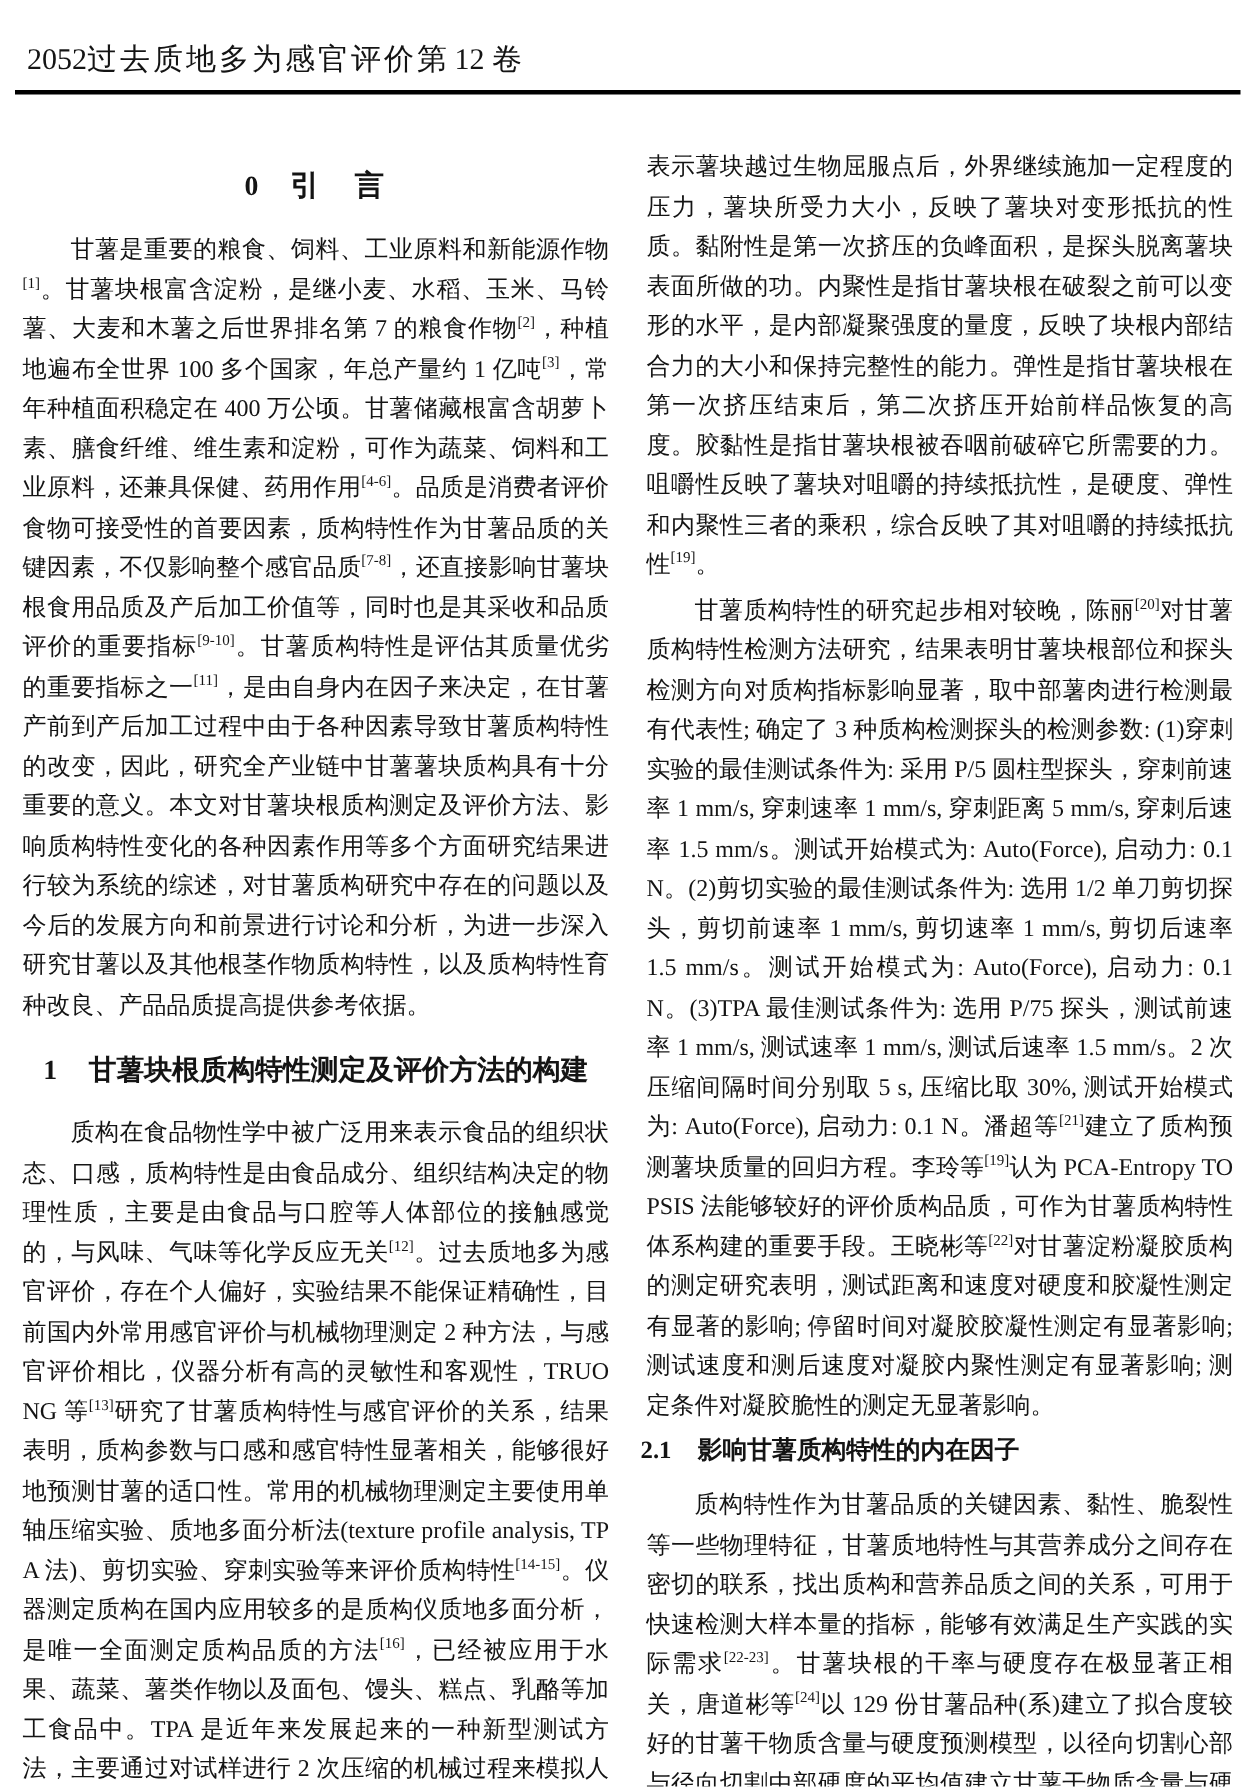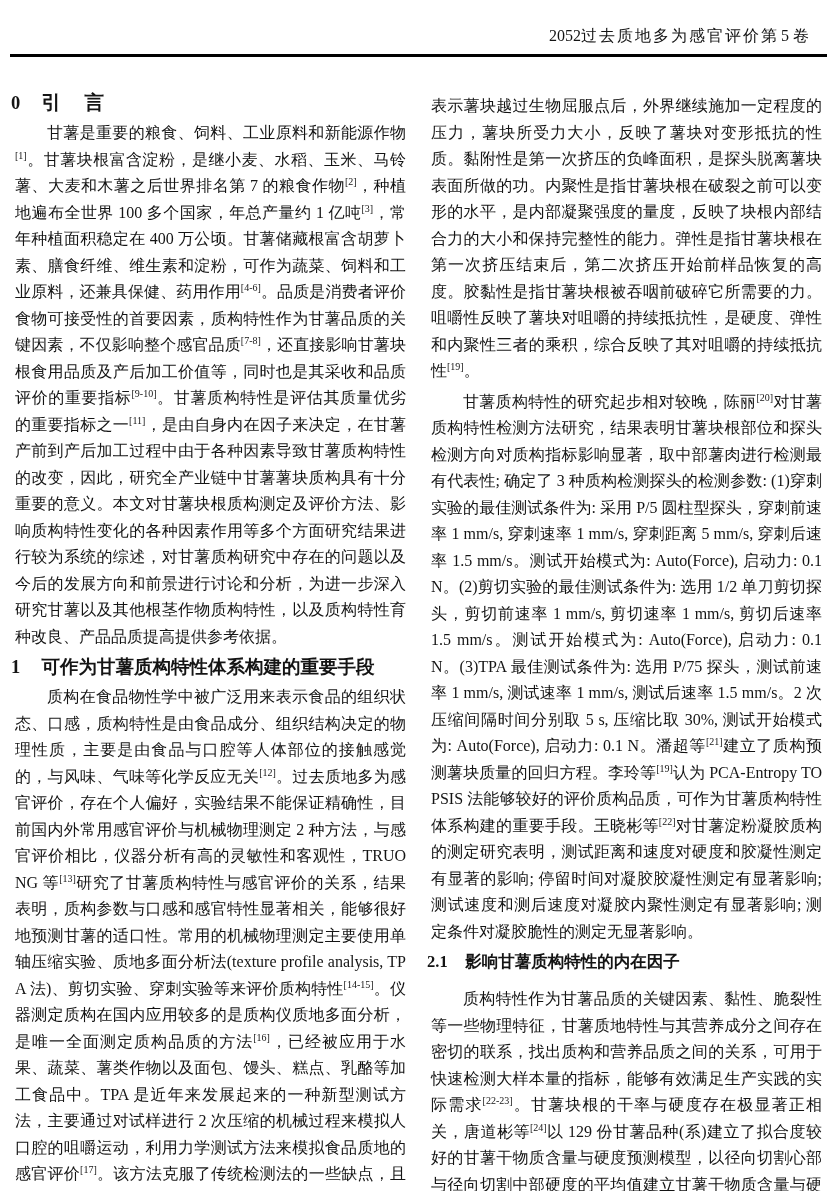--- a/index.html
+++ b/index.html
@@ -8,23 +8,23 @@
     background: #ffffff;
     color: #141414;
     font-family: "Liberation Serif", "DejaVu Serif", serif;
     overflow: hidden;
     position: relative;
   }
   .page { width: 837px; height: 1191px; box-sizing: border-box; }
 
   
   .running-head {
-    display: flex; justify-content: flex-end; align-items: baseline;
+    display: flex; justify-content: flex-start; align-items: baseline;
     padding: 26px 28px 7px 18px;
-    font-size: 16px;
+    font-size: 20px;
   }
   .running-head .jtitle { letter-spacing: 2px; }
   .head-rule { height: 3px; background: #000; margin: 0 10px; }
 
   
   .columns {
     display: flex; gap: 17px;
     padding: 32px 11px 0 11px;
     box-sizing: border-box;
   }
@@ -44,22 +44,23 @@
     line-height: 0;
     vertical-align: super;
     letter-spacing: 0;
   }
 
   h2.h1 {
     font-family: "Liberation Sans", "DejaVu Sans", sans-serif;
     font-weight: 700;
     font-size: 18.5px;
     line-height: 26px;
-    margin: 0;
+    margin: 16px;
     white-space: nowrap;
+    text-align: center;
   }
   h2.h1 .h-num { margin-right: 16px; font-family: "Liberation Serif", serif; font-weight: 700; }
   .sec0 { margin: 8px 0 24px 0; }
   .sec0 .h-title { letter-spacing: 2px; font-size: 19.5px; }
   .sec1 { margin: 24px 0 22px 0; }
   .sec2 { margin: 24px 0 16px 0; }
   h3.h2 {
     font-family: "Liberation Sans", "DejaVu Sans", sans-serif;
     font-weight: 700;
     font-size: 16.5px;
@@ -70,36 +71,36 @@
   h3.h2 .h-num { margin-right: 13px; font-family: "Liberation Serif", serif; font-weight: 700; }
 </style>
 </head>
 <body>
 
 <div class="page">
 
   <header class="running-head">
     <span class="pnum">2052</span>
     <span class="jtitle">过去质地多为感官评价</span>
-    <span class="vol">第 5 卷</span>
+    <span class="vol">第 12 卷</span>
   </header>
 
   <div class="head-rule"></div>
 
   <main class="columns">
 
     <section class="col">
       <h2 class="h1 sec0">
         <span class="h-num">0</span>
         <span class="h-title">引　言</span>
       </h2>
       <p class="body indent"><span>甘薯是重要的粮食、饲料、工业原料和新能源作物</span><sup>[1]</sup><span>。甘薯块根富含淀粉，是继小麦、水稻、玉米、马铃薯、大麦和木薯之后世界排名第 7 的粮食作物</span><sup>[2]</sup><span>，种植地遍布全世界 100 多个国家，年总产量约 1 亿吨</span><sup>[3]</sup><span>，常年种植面积稳定在 400 万公顷。甘薯储藏根富含胡萝卜素、膳食纤维、维生素和淀粉，可作为蔬菜、饲料和工业原料，还兼具保健、药用作用</span><sup>[4-6]</sup><span>。品质是消费者评价食物可接受性的首要因素，质构特性作为甘薯品质的关键因素，不仅影响整个感官品质</span><sup>[7-8]</sup><span>，还直接影响甘薯块根食用品质及产后加工价值等，同时也是其采收和品质评价的重要指标</span><sup>[9-10]</sup><span>。甘薯质构特性是评估其质量优劣的重要指标之一</span><sup>[11]</sup><span>，是由自身内在因子来决定，在甘薯产前到产后加工过程中由于各种因素导致甘薯质构特性的改变，因此，研究全产业链中甘薯薯块质构具有十分重要的意义。本文对甘薯块根质构测定及评价方法、影响质构特性变化的各种因素作用等多个方面研究结果进行较为系统的综述，对甘薯质构研究中存在的问题以及今后的发展方向和前景进行讨论和分析，为进一步深入研究甘薯以及其他根茎作物质构特性，以及质构特性育种改良、产品品质提高提供参考依据。</span></p>
       <h2 class="h1 sec1">
         <span class="h-num">1</span>
-        <span class="h-title">可作为甘薯质构特性体系构建的重要手段</span>
+        <span class="h-title">甘薯块根质构特性测定及评价方法的构建</span>
       </h2>
       <p class="body indent"><span>质构在食品物性学中被广泛用来表示食品的组织状态、口感，质构特性是由食品成分、组织结构决定的物理性质，主要是由食品与口腔等人体部位的接触感觉的，与风味、气味等化学反应无关</span><sup>[12]</sup><span>。过去质地多为感官评价，存在个人偏好，实验结果不能保证精确性，目前国内外常用感官评价与机械物理测定 2 种方法，与感官评价相比，仪器分析有高的灵敏性和客观性，TRUONG 等</span><sup>[13]</sup><span>研究了甘薯质构特性与感官评价的关系，结果表明，质构参数与口感和感官特性显著相关，能够很好地预测甘薯的适口性。常用的机械物理测定主要使用单轴压缩实验、质地多面分析法(texture profile analysis, TPA 法)、剪切实验、穿刺实验等来评价质构特性</span><sup>[14-15]</sup><span>。仪器测定质构在国内应用较多的是质构仪质地多面分析，是唯一全面测定质构品质的方法</span><sup>[16]</sup><span>，已经被应用于水果、蔬菜、薯类作物以及面包、馒头、糕点、乳酪等加工食品中。TPA 是近年来发展起来的一种新型测试方法，主要通过对试样进行 2 次压缩的机械过程来模拟人口腔的咀嚼运动，利用力学测试方法来模拟食品质地的感官评价</span><sup>[17]</sup><span>。该方法克服了传统检测法的一些缺点，且评价参数的设定也更为客观，因此，它是判断果蔬质地变化的有效方法</span></p>
     </section>
 
     <section class="col">
       <p class="body"><span>表示薯块越过生物屈服点后，外界继续施加一定程度的压力，薯块所受力大小，反映了薯块对变形抵抗的性质。黏附性是第一次挤压的负峰面积，是探头脱离薯块表面所做的功。内聚性是指甘薯块根在破裂之前可以变形的水平，是内部凝聚强度的量度，反映了块根内部结合力的大小和保持完整性的能力。弹性是指甘薯块根在第一次挤压结束后，第二次挤压开始前样品恢复的高度。胶黏性是指甘薯块根被吞咽前破碎它所需要的力。咀嚼性反映了薯块对咀嚼的持续抵抗性，是硬度、弹性和内聚性三者的乘积，综合反映了其对咀嚼的持续抵抗性</span><sup>[19]</sup><span>。</span></p>
       <p class="body indent"><span>甘薯质构特性的研究起步相对较晚，陈丽</span><sup>[20]</sup><span>对甘薯质构特性检测方法研究，结果表明甘薯块根部位和探头检测方向对质构指标影响显著，取中部薯肉进行检测最有代表性; 确定了 3 种质构检测探头的检测参数: (1)穿刺实验的最佳测试条件为: 采用 P/5 圆柱型探头，穿刺前速率 1 mm/s, 穿刺速率 1 mm/s, 穿刺距离 5 mm/s, 穿刺后速率 1.5 mm/s。测试开始模式为: Auto(Force), 启动力: 0.1 N。(2)剪切实验的最佳测试条件为: 选用 1/2 单刀剪切探头，剪切前速率 1 mm/s, 剪切速率 1 mm/s, 剪切后速率 1.5 mm/s。测试开始模式为: Auto(Force), 启动力: 0.1 N。(3)TPA 最佳测试条件为: 选用 P/75 探头，测试前速率 1 mm/s, 测试速率 1 mm/s, 测试后速率 1.5 mm/s。2 次压缩间隔时间分别取 5 s, 压缩比取 30%, 测试开始模式为: Auto(Force), 启动力: 0.1 N。潘超等</span><sup>[21]</sup><span>建立了质构预测薯块质量的回归方程。李玲等</span><sup>[19]</sup><span>认为 PCA-Entropy TOPSIS 法能够较好的评价质构品质，可作为甘薯质构特性体系构建的重要手段。王晓彬等</span><sup>[22]</sup><span>对甘薯淀粉凝胶质构的测定研究表明，测试距离和速度对硬度和胶凝性测定有显著的影响; 停留时间对凝胶胶凝性测定有显著影响; 测试速度和测后速度对凝胶内聚性测定有显著影响; 测定条件对凝胶脆性的测定无显著影响。</span></p>
       <h3 class="h2">
         <span class="h-num">2.1</span>
         <span class="h-title">影响甘薯质构特性的内在因子</span>

